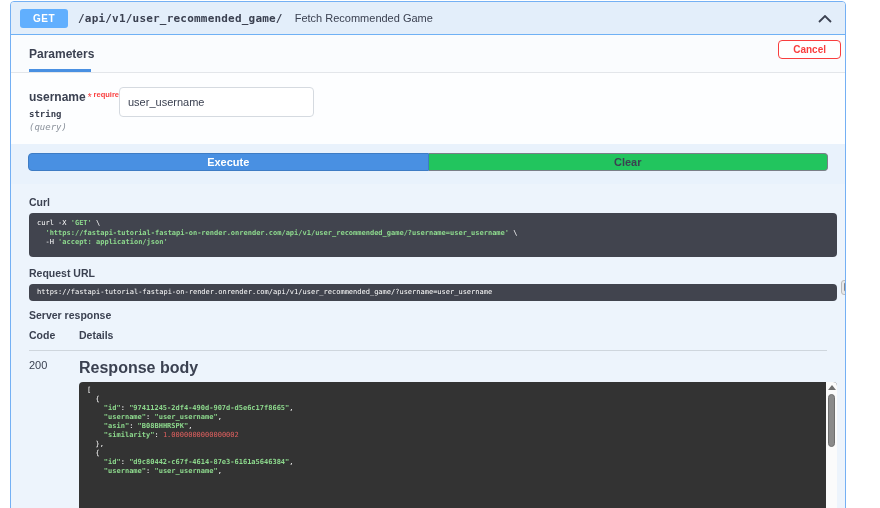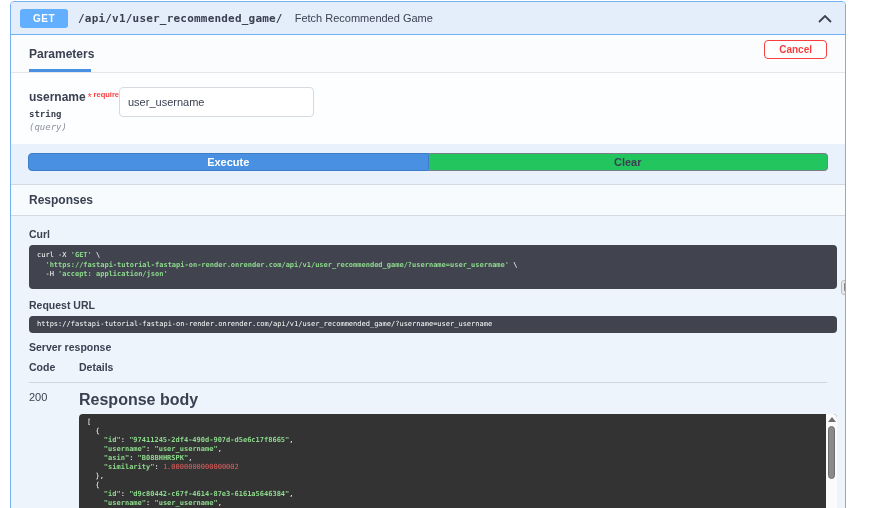--- a/index.html
+++ b/index.html
@@ -20,21 +20,21 @@
   .summary-desc { font-size:11px; margin-left:12px; color:#3b4151; }
   .spacer { flex:1; }
   .chevron-btn { background:none; border:none; cursor:pointer; padding:2px 4px; display:flex; }
 
   
   .params-header { position:relative; height:38px; background:#fafcfe;
     border-bottom:1px solid #e3e6ea; display:flex; align-items:center; padding:0 18px; }
   .params-title { font-size:12px; font-weight:bold; }
   .tab-underline { position:absolute; left:18px; bottom:0; width:62px; height:3px;
     background:var(--button-blue,#4990e2); }
-  .cancel-btn { position:absolute; right:18px; top:5px; background:#fff;
+  .cancel-btn { position:absolute; right:4px; top:5px; background:#fff;
     border:1.5px solid var(--danger-red,#f93e3e); color:var(--danger-red,#f93e3e);
     font-weight:bold; font-size:10px; padding:3px 14px; border-radius:4px; cursor:pointer;
     font-family:"Liberation Sans", sans-serif; }
 
   
   .params-table { background:#fdfeff; padding:6px 18px 12px; }
   .t-head { display:flex; padding:6px 0 5px; border-bottom:1px solid #e4e7ea;
     font-size:10px; font-weight:bold; }
   .col-name { width:90px; }
   .t-row { display:flex; padding-top:8px; }
@@ -136,23 +136,20 @@
         <input class="param-input" type="text" value="user_username" style="">
       </div>
     </div>
   </div>
 
   <div class="execute-wrapper">
     <button class="execute-btn">Execute</button>
     <button class="clear-btn">Clear</button>
   </div>
 
-  <div class="responses-header">
-    <span class="responses-title">Responses</span>
-  </div>
 
   <div class="responses-inner">
 
     <div class="block-label">Curl</div>
     <div class="code-block curl-block"><div>curl -X <span class="tok-str">'GET'</span> \</div><div>  <span class="tok-str">'https://fastapi-tutorial-fastapi-on-render.onrender.com/api/v1/user_recommended_game/?username=user_username'</span> \</div><div>  -H <span class="tok-str">'accept: application/json'</span></div></div>
     <button class="copy-btn" style="position:absolute; left:830px; top:278px;">
       <span>
         <svg width="9" height="11" viewBox="0 0 9 11">
             <rect x="1" y="2" width="7" height="8" rx="1" fill="none" stroke="#41444e" stroke-width="1.2"></rect>
             <rect x="3" y="0.6" width="3" height="2.2" rx="0.6" fill="#41444e"></rect>

